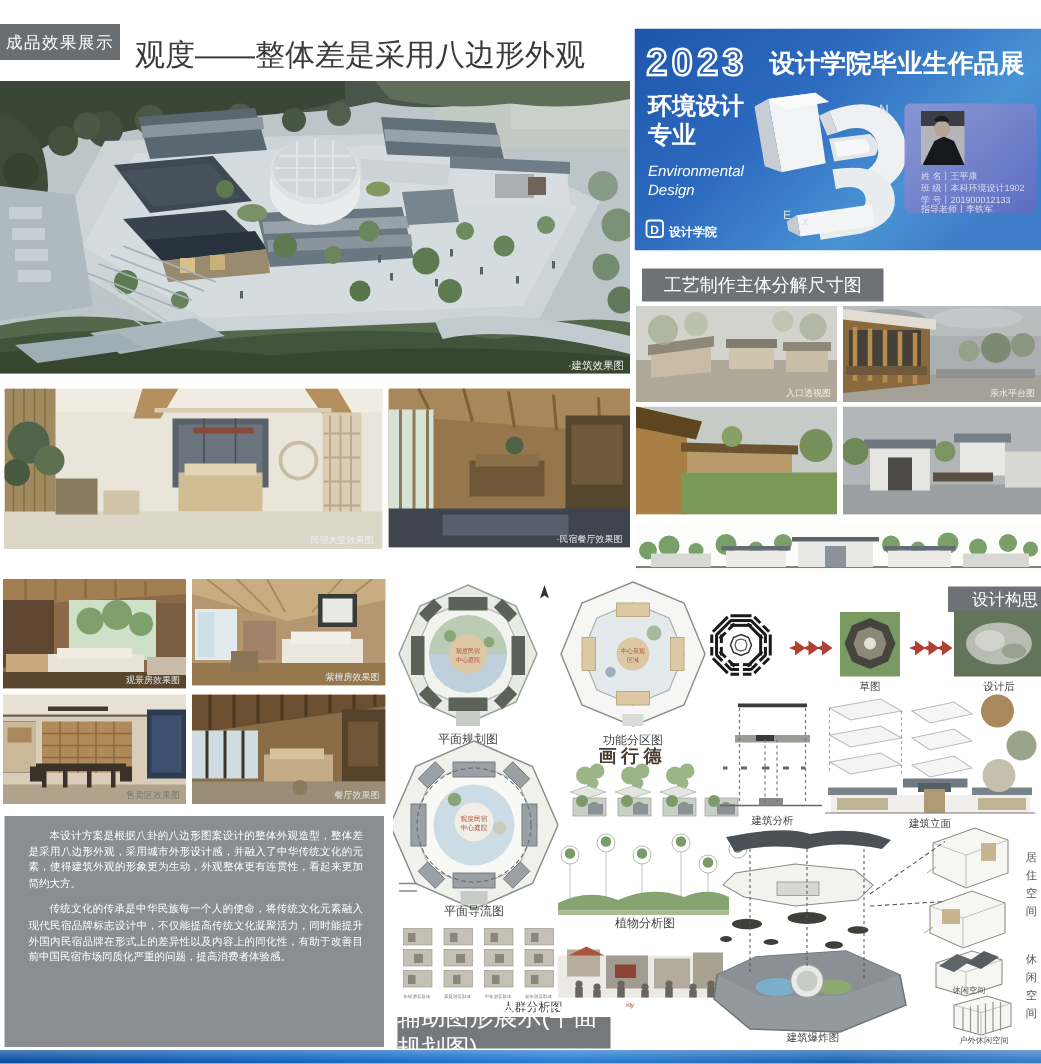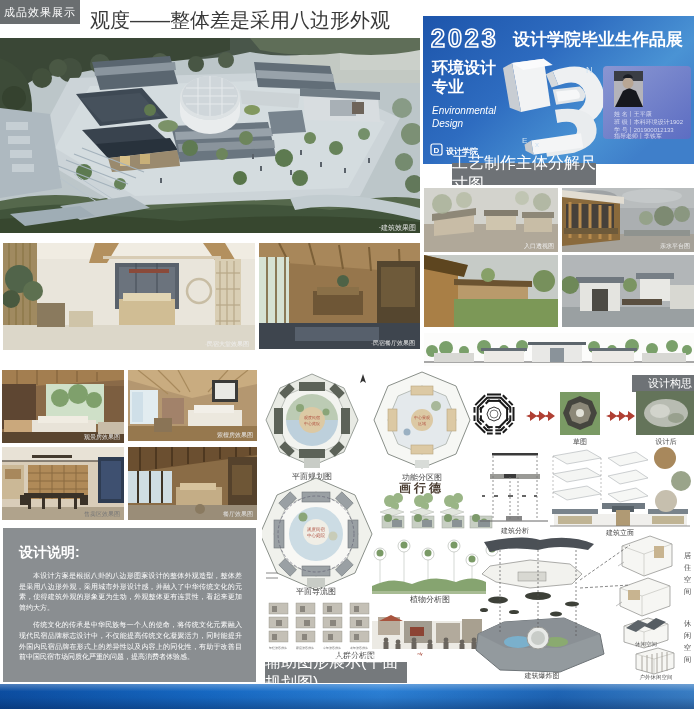--- a/index.html
+++ b/index.html
@@ -1,18 +1,18 @@
 <!DOCTYPE html>
 <html><head>
 <meta charset="utf-8">
 <style>
   html,body{margin:0;padding:0;}
   body{width:694px;height:709px;position:relative;background:#ffffff;
        font-family:"Liberation Sans",sans-serif;overflow:hidden;}
-  .abs{position:absolute;}
+  .abs{position:absolute;margin-top:16px;}
 </style>
 </head>
 <body>
 
 <div class="abs" style="left:0;top:3;width:80px;height:24px;background:#6a6e70;color:#fff;font-size:11px;display:flex;align-items:center;justify-content:center;letter-spacing:1px;">成品效果展示</div>
 
 <div class="abs" style="left:90px;top:7px;width:332px;font-size:20px;color:#3a3a3a;font-weight:500;white-space:nowrap;">观度——整体差是采用八边形外观</div>
 
 <div class="abs" style="left:0;top:38px;width:420px;height:195px;">
 <svg width="420" height="195" viewBox="0 0 420 195">
@@ -139,21 +139,21 @@
     <rect x="368" y="120" width="2" height="5"></rect>
         <rect x="300" y="112" width="2" height="5"></rect>
     <rect x="252" y="116" width="2" height="5"></rect>
         <rect x="160" y="140" width="2" height="5"></rect>
   </g>
 
   <text x="416" y="192" font-size="7" fill="#e8e8e8" text-anchor="end">·建筑效果图</text>
 </svg>
 </div>
 
-<div class="abs" style="left:423px;top:16px;width:271px;height:148px;">
+<div class="abs" style="left:423px;top:3px;width:271px;height:148px;">
 <svg width="271" height="148" viewBox="0 0 271 148">
   <defs>
     <linearGradient id="bgrad" x1="0" y1="0" x2="1" y2="0.6">
       <stop offset="0" stop-color="#1d55ab"></stop>
       <stop offset="0.45" stop-color="#2e6cc0"></stop>
       <stop offset="0.8" stop-color="#4a93d4"></stop>
       <stop offset="1" stop-color="#3f7fca"></stop>
     </linearGradient>
     <linearGradient id="cardg" x1="0" y1="0" x2="1" y2="1">
       <stop offset="0" stop-color="#9097d2"></stop>
@@ -275,21 +275,21 @@
   <rect x="122" y="24" width="34" height="40" fill="#6e5a3a"></rect>
   <rect x="0" y="80" width="161" height="26" fill="#3e454e"></rect>
   <rect x="36" y="84" width="84" height="14" fill="#57606c"></rect>
   <rect x="54" y="48" width="50" height="24" fill="#6e5636"></rect>
   <rect x="58" y="44" width="42" height="8" fill="#8a7048"></rect>
   <circle cx="84" cy="38" r="6" fill="#4e6246"></circle>
   <text x="156" y="102" font-size="6" fill="#e8e8e8" text-anchor="end">·民宿餐厅效果图</text>
 </svg>
 </div>
 
-<div class="abs" style="left:452px;top:163px;width:144px;height:22px;background:#6e7276;color:#fff;font-size:16px;display:flex;align-items:center;justify-content:center;">工艺制作主体分解尺寸图</div>
+<div class="abs" style="left:428px;top:163px;width:161px;height:22px;background:#6e7276;color:#fff;font-size:12px;display:flex;align-items:center;justify-content:center;">工艺制作主体分解尺寸图</div>
 
 <div class="abs" style="left:424px;top:188px;width:134px;height:64px;">
 <svg width="134" height="64" viewBox="0 0 134 64">
   <rect width="134" height="64" fill="#d3d3cd"></rect>
   <rect y="36" width="134" height="28" fill="#b0a899"></rect>
   <polygon points="10,30 50,24 50,44 10,48" fill="#c8bca6"></polygon>
   <polygon points="8,26 52,20 52,27 8,33" fill="#8e8878"></polygon>
   <polygon points="62,26 92,26 92,42 62,42" fill="#cfc5ae"></polygon>
   <polygon points="60,22 94,22 94,28 60,28" fill="#837d6e"></polygon>
   <polygon points="100,28 128,28 128,44 100,44" fill="#c8bda6"></polygon>
@@ -500,21 +500,20 @@
   <rect x="104" y="18" width="20" height="30" fill="#6e5636"></rect>
   <rect x="0" y="58" width="129" height="15" fill="#9a8d78"></rect>
   <rect x="48" y="40" width="46" height="18" fill="#c4ad86"></rect>
   <rect x="52" y="36" width="36" height="7" fill="#d6c29c"></rect>
   <circle cx="72" cy="62" r="5" fill="#8a7a60"></circle>
   <text x="125" y="69" font-size="6" fill="#e0e0e0" text-anchor="end">餐厅效果图</text>
 </svg>
 </div>
 
 <div class="abs" style="left:3px;top:528px;width:253px;height:154px;background:#8a8e91;color:#fff;">
-  <div style="margin:16px 0 0 16px;font-size:14px;font-weight:bold;">设计说明:</div>
   <div style="margin:9px 14px 0 16px;font-size:7px;line-height:10.6px;text-align:justify;">
     <div style="text-indent:2em;">本设计方案是根据八卦的八边形图案设计的整体外观造型，整体差是采用八边形外观，采用城市外形设计感，并融入了中华传统文化的元素，使得建筑外观的形象更为生动，外观整体更有连贯性，看起来更加简约大方。</div>
     <div style="text-indent:2em;margin-top:7px;">传统文化的传承是中华民族每一个人的使命，将传统文化元素融入现代民宿品牌标志设计中，不仅能提高传统文化凝聚活力，同时能提升外国内民宿品牌在形式上的差异性以及内容上的同化性，有助于改善目前中国民宿市场同质化严重的问题，提高消费者体验感。</div>
   </div>
 </div>
 
 <div class="abs" style="left:262px;top:370px;width:276px;height:295px;">
 <svg width="276" height="295" viewBox="0 0 276 295">
 
   <path d="M101,4 l3,9 -3,-2 -3,2 Z" fill="#333"></path>

